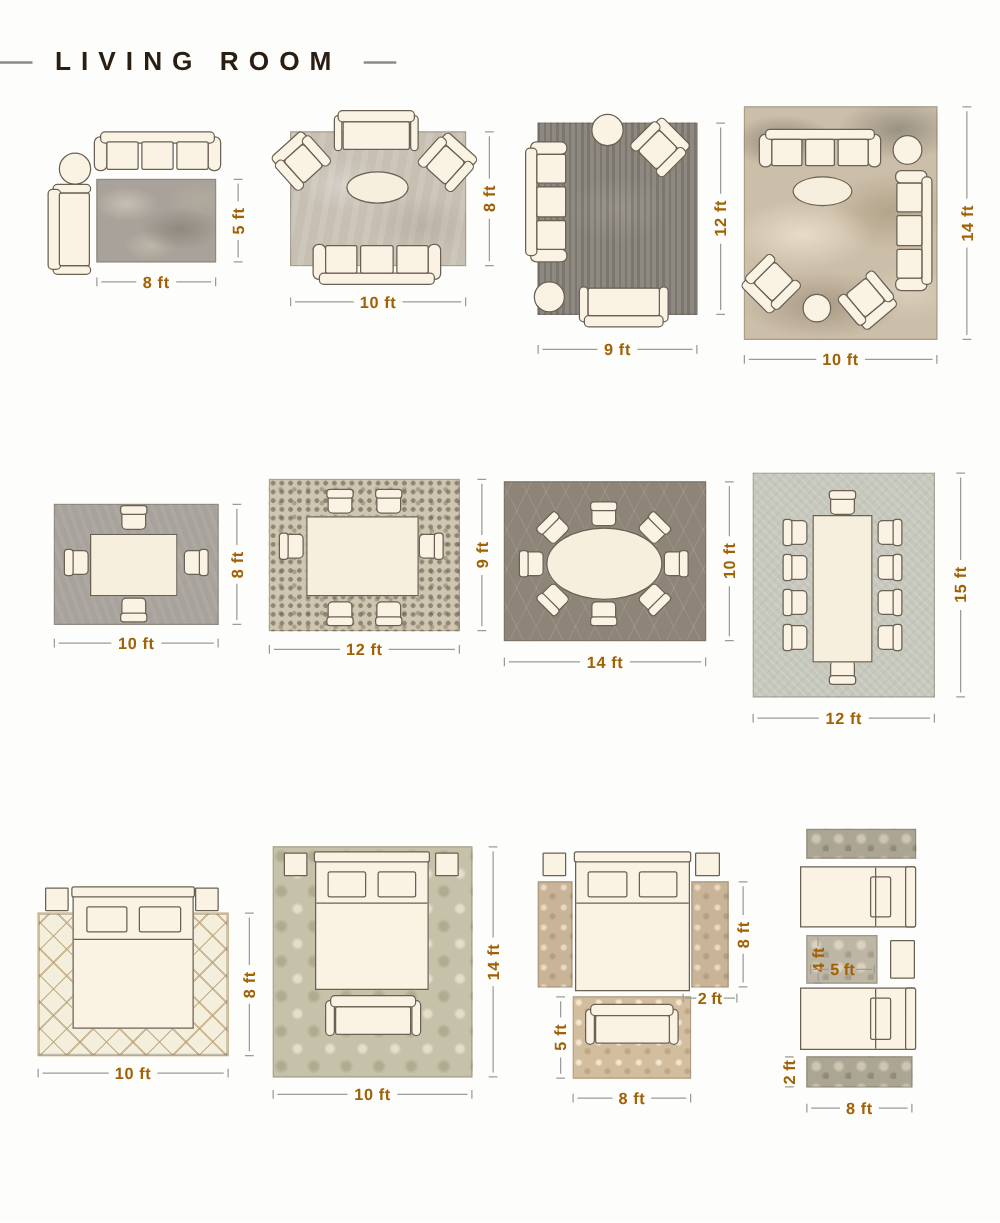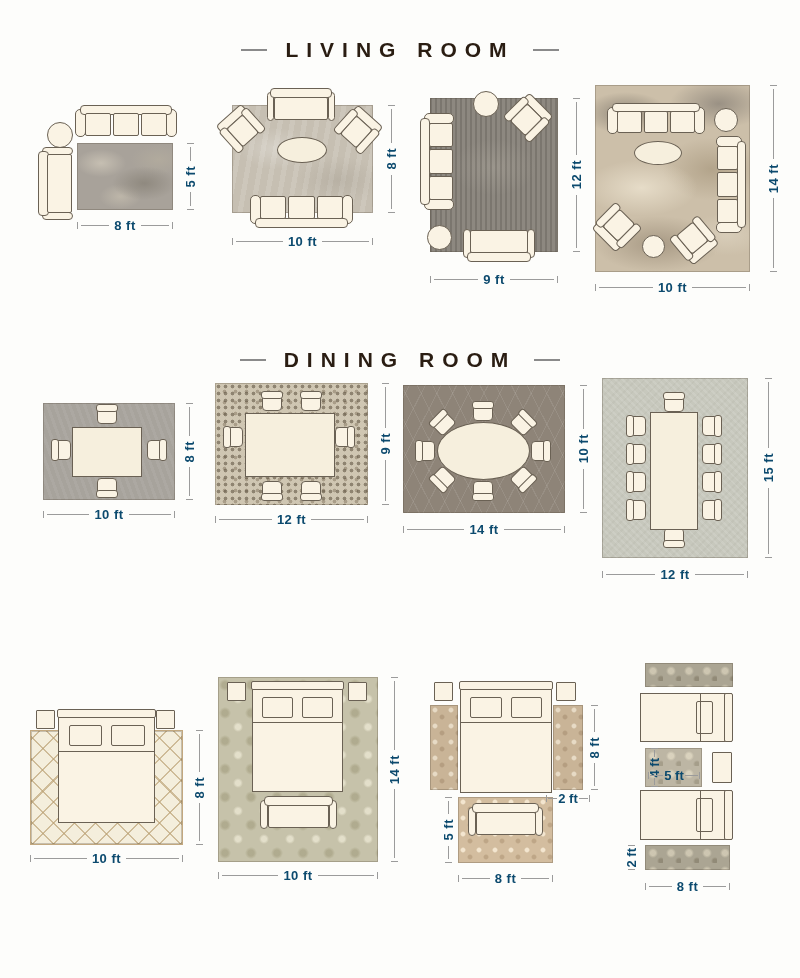--- a/index.html
+++ b/index.html
@@ -1,21 +1,21 @@
 <!DOCTYPE html>
 <html><head>
 <meta charset="utf-8">
 <style>
   *{box-sizing:border-box;margin:0;padding:0}
   html,body{background:#fff}
   body{font-family:"Liberation Sans",sans-serif}
   .canvas{position:relative;width:800px;height:978px;margin:0 auto;background:#fdfdfb;overflow:hidden}
 
   
-  .sec-title{position:absolute;left:0;right:0;display:flex;align-items:center;justify-content:center;gap:18px}
+  .sec-title{position:absolute;left:0;right:0;display:flex;align-items:center;gap:18px}
   .sec-title h2{font-weight:bold;font-size:21px;letter-spacing:8px;color:#2a1d12;font-family:"Liberation Sans",sans-serif}
   .rule{width:26px;height:2px;background:#8a8a8a}
 
   
   .layout{position:absolute}
 
   
   .rug{position:absolute;box-shadow:inset 0 0 0 1px rgba(80,70,55,.28)}
   .tx-mottle{background-color:#a8a29a;background-image:
     radial-gradient(ellipse 36px 20px at 25% 30%,#c6bfb2 0%,rgba(198,191,178,0) 70%),
@@ -99,21 +99,21 @@
   .bed .pillow{position:absolute;top:14px;width:35%;height:21px;background:var(--cream);border:1px solid var(--line);border-radius:2px}
   .bed .pillow.p1{left:10%}.bed .pillow.p2{right:10%}
   .bed .seam{position:absolute;left:0;right:0;top:36%;height:1px;background:var(--line)}
   .bed.tw .hb{left:auto;top:-1px;bottom:-1px;right:-2px;width:9px;height:auto}
   .bed.tw .pillow{left:auto;right:20%;top:14%;height:72%;width:17px}
   .bed.tw .seam{left:auto;right:33%;top:0;bottom:0;width:1px;height:auto}
   .nstand{position:absolute;background:var(--cream);border:1px solid var(--line);border-radius:1px}
 
   
   .dim{position:absolute;display:flex;align-items:center;gap:3px}
-  .dim .lab{font-weight:bold;font-size:13px;color:#0c4a6e;letter-spacing:.5px;white-space:nowrap;padding:0 2px;font-family:"Liberation Sans",sans-serif}
+  .dim .lab{font-weight:bold;font-size:13px;color:#a16207;letter-spacing:.5px;white-space:nowrap;padding:0 2px;font-family:"Liberation Sans",sans-serif}
   .dim .ln{background:#9b9b9b}
   .dim .t{background:#9b9b9b}
   .dim.h{height:16px}
   .dim.h .ln{height:1px;flex:1;min-width:0}
   .dim.h .t{width:1px;height:7px}
   .dim.v{flex-direction:column;width:16px;align-items:center}
   .dim.v .ln{width:1px;flex:1;min-height:0}
   .dim.v .t{height:1px;width:7px}
   .dim.v .lab{writing-mode:vertical-rl;transform:rotate(180deg);padding:2px 0}
   .dim.tight{gap:1px}.dim.tight .lab{padding:0;letter-spacing:0}
@@ -305,25 +305,20 @@
     </div>
     <div class="dim v" style="left:180px;top:10px;height:187px">
       <i class="t"></i>
         <i class="ln"></i>
         <span class="lab">14 ft</span>
         <i class="ln"></i>
         <i class="t"></i>
     </div>
   </div>
 
-  <div class="sec-title" style="top:348px">
-    <i class="rule"></i>
-    <h2>DINING ROOM</h2>
-    <i class="rule"></i>
-  </div>
 
   <div class="layout" style="left:25px;top:390px;width:180px;height:135px">
     <div class="rug tx-gray" style="left:18px;top:13px;width:132px;height:97px"></div>
     <div class="dchair" style="left:72px;top:18px"></div>
     <div class="dchair" style="left:72px;top:88px;transform:rotate(180deg)"></div>
     <div class="dchair" style="left:28px;top:52px;transform:rotate(270deg)"></div>
     <div class="dchair" style="left:120px;top:52px;transform:rotate(90deg)"></div>
     <div class="ttable" style="left:47px;top:37px;width:70px;height:50px"></div>
     <div class="dim h" style="left:18px;top:116px;width:132px">
       <i class="t"></i>

